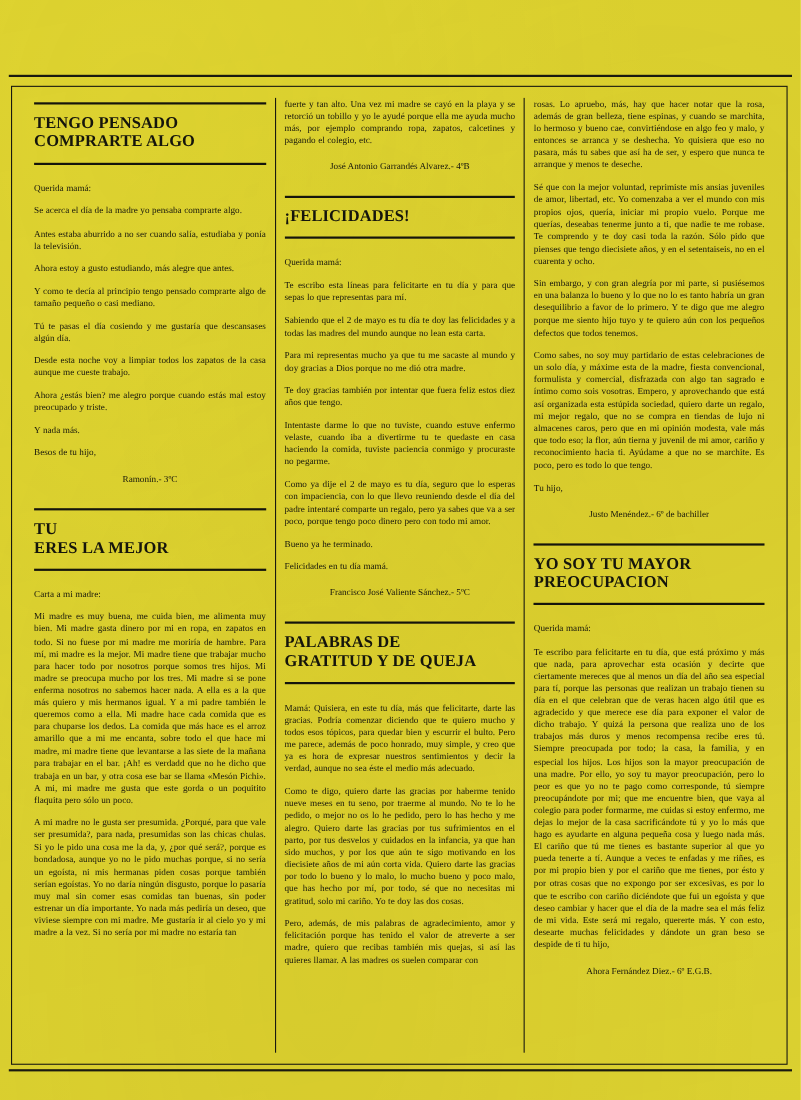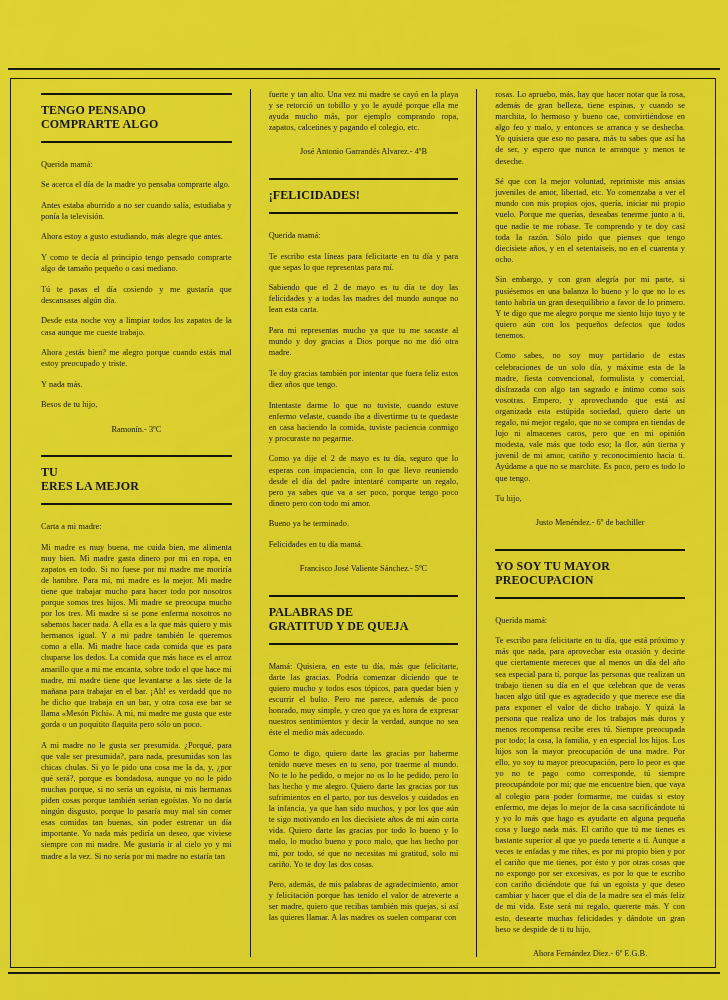--- a/index.html
+++ b/index.html
@@ -52,34 +52,34 @@
     padding: 10px 12px 10px 12px;
   }
   .columns {
     display: flex;
     height: 100%;
     box-sizing: border-box;
   }
   .col {
     width: 33.333%;
     box-sizing: border-box;
-    padding: 0 18px;
+    padding: 0 8px;
     position: relative;
     overflow: hidden;
   }
   .col + .col { border-left: 1px solid #1a1a10; }
 
   .headline {
     border-top: 2.2px solid #15150c;
     border-bottom: 2.2px solid #15150c;
     margin: 0 0 16px 0;
     padding: 9px 0 9px 0;
     font-family: "Liberation Serif", serif;
     font-weight: bold;
-    font-size: 12px;
+    font-size: 15px;
     line-height: 1.15;
     letter-spacing: .1px;
     color: #15150c;
     text-transform: none;
   }
   .headline.first { margin-top: 4px; }
   .headline.spaced { margin-top: 20px; }
 
   p.body {
     margin: 0 0 9.5px 0;

